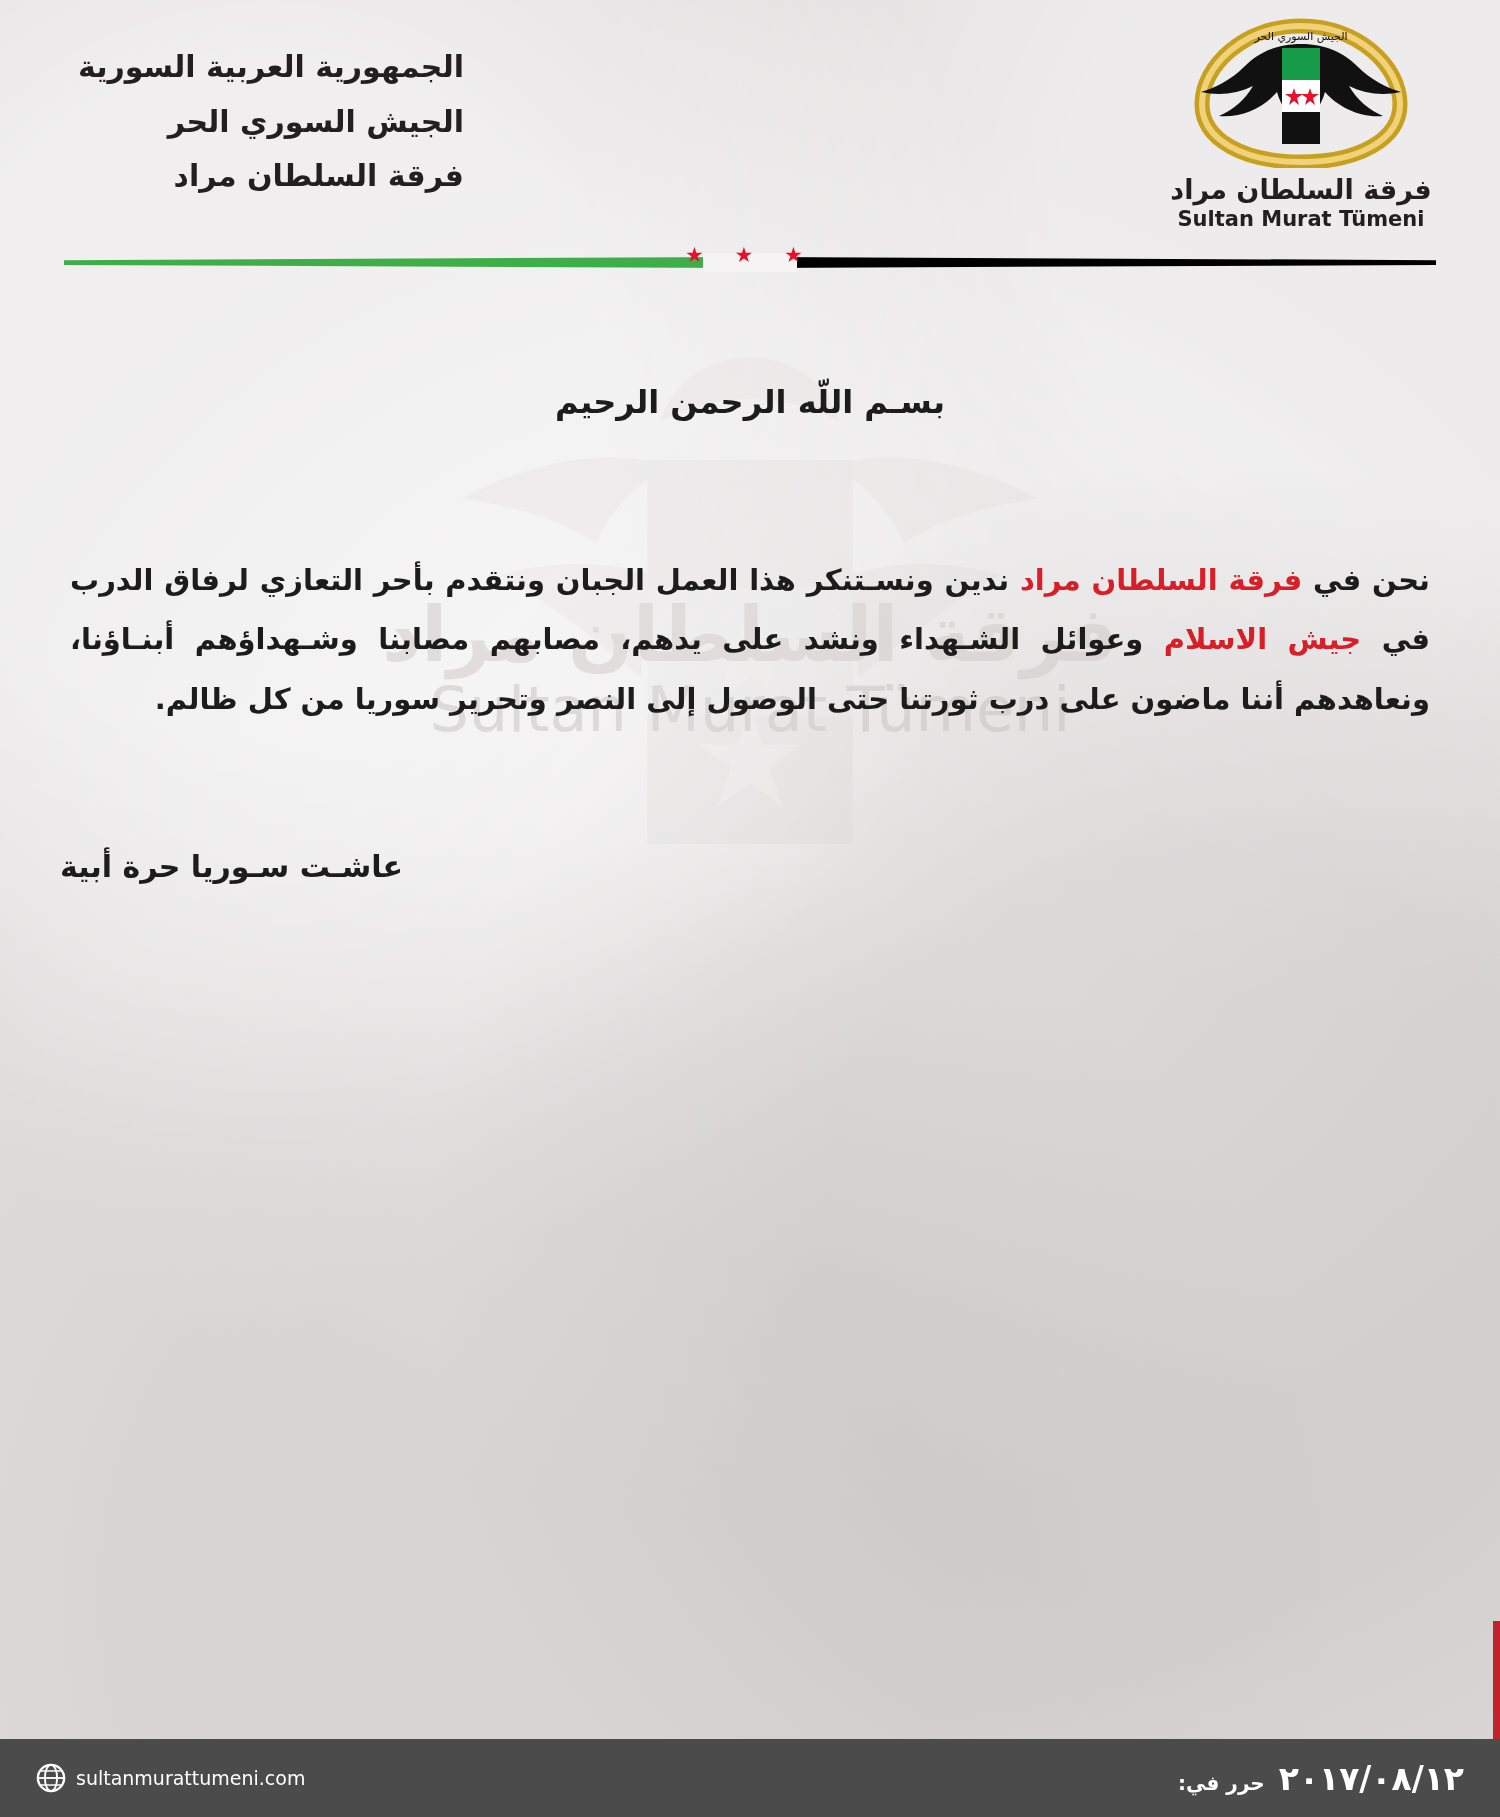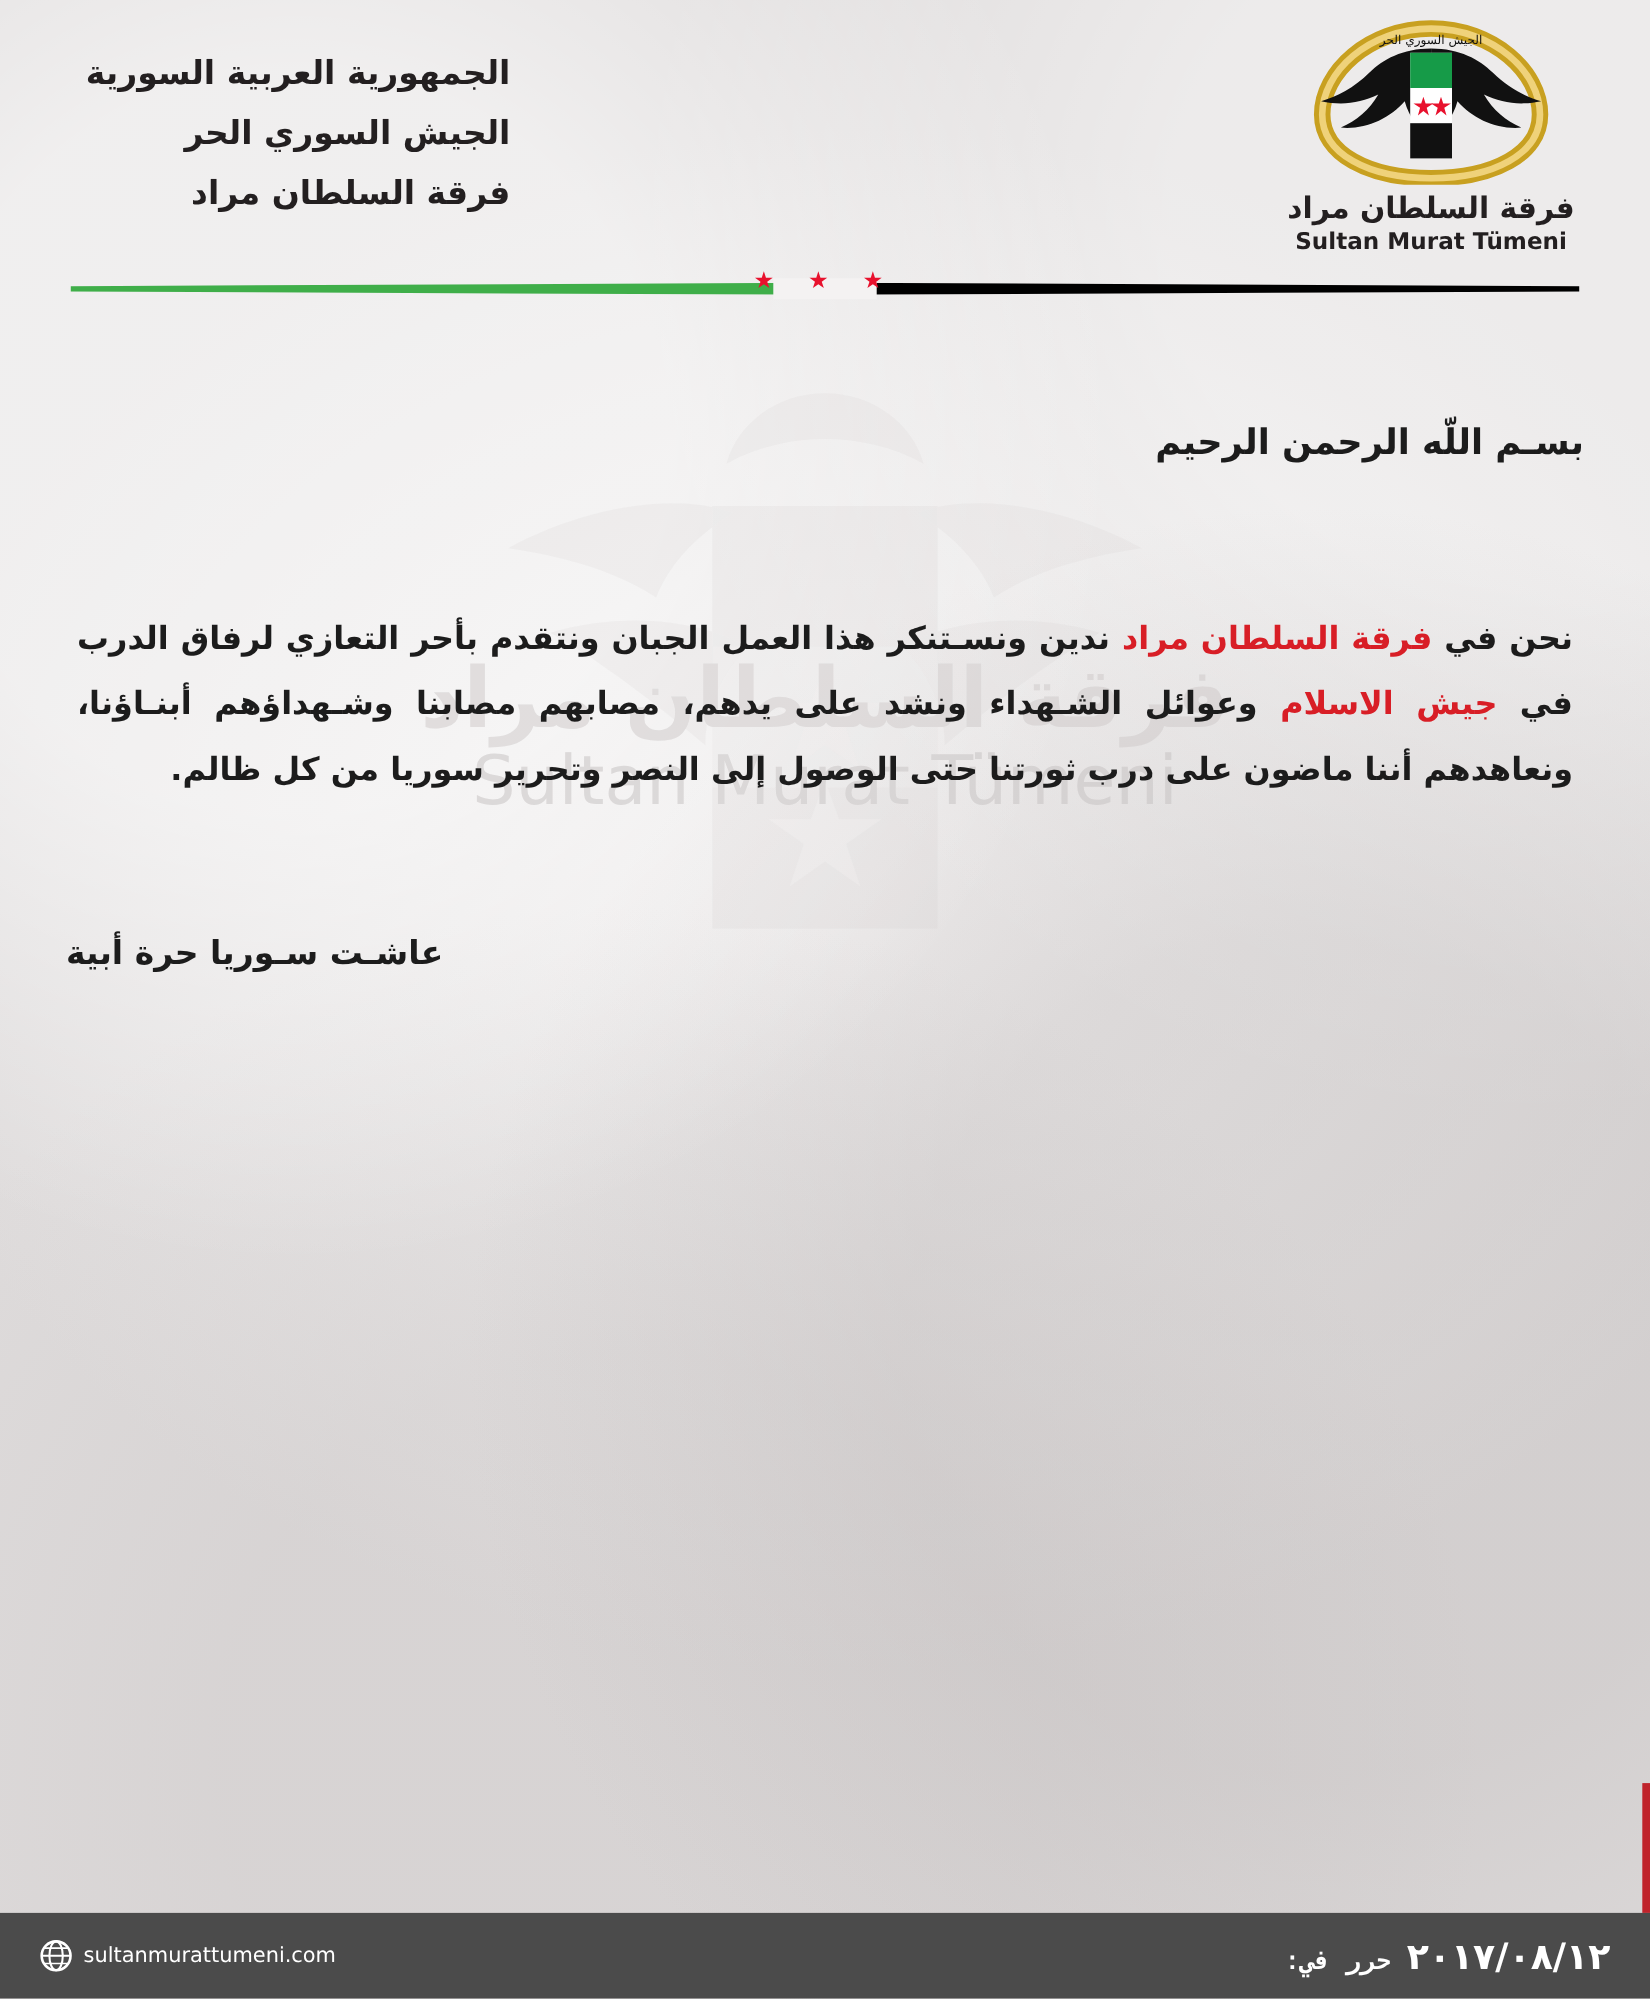--- a/index.html
+++ b/index.html
@@ -165,21 +165,21 @@
 
   
   .content {
     position: relative;
     z-index: 2;
     padding: 60px 60px 0 60px;
     direction: rtl;
     text-align: right;
   }
   .basmala {
-    text-align: right;
+    text-align: center;
     font-size: 32px;
     font-weight: bold;
     color: #1c1c1c;
     margin-top: 48px;
     margin-bottom: 48px;
   }
   .ayah {
     font-size: 30px;
     font-weight: bold;
     color: #1c1c1c;
@@ -222,23 +222,22 @@
     padding: 0 36px;
     direction: rtl;
   }
   .footer-date {
     display: flex;
     align-items: baseline;
     gap: 14px;
     color: #ffffff;
   }
   .footer-label {
-    font-size: 23px;
-    font-weight: bold;
-    font-family: Liberation Mono, monospace;
+    font-size: 20px;
+    font-weight: bold;
   }
   .footer-value {
     font-size: 33px;
     font-weight: bold;
     letter-spacing: 1px;
   }
   .footer-site {
     display: flex;
     align-items: center;
     gap: 10px;

